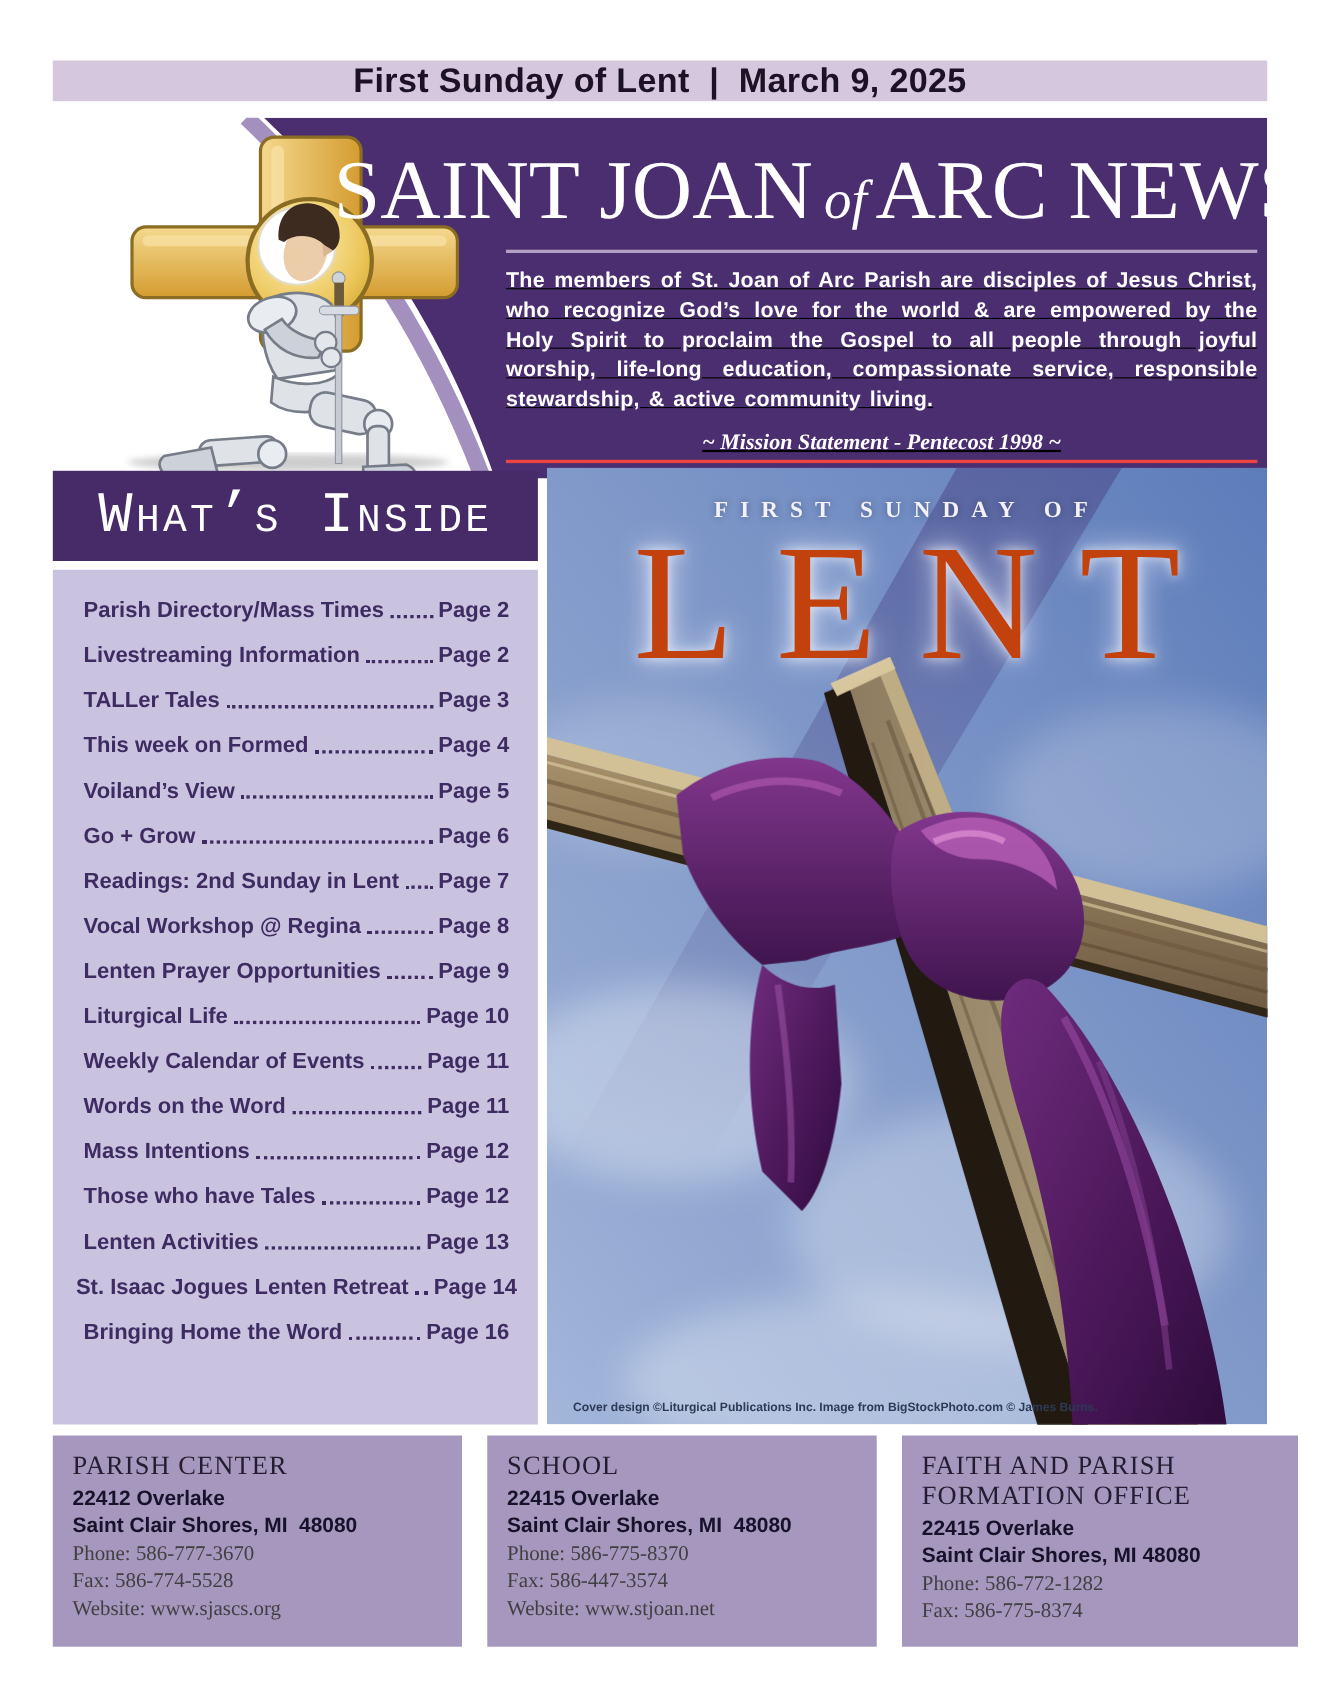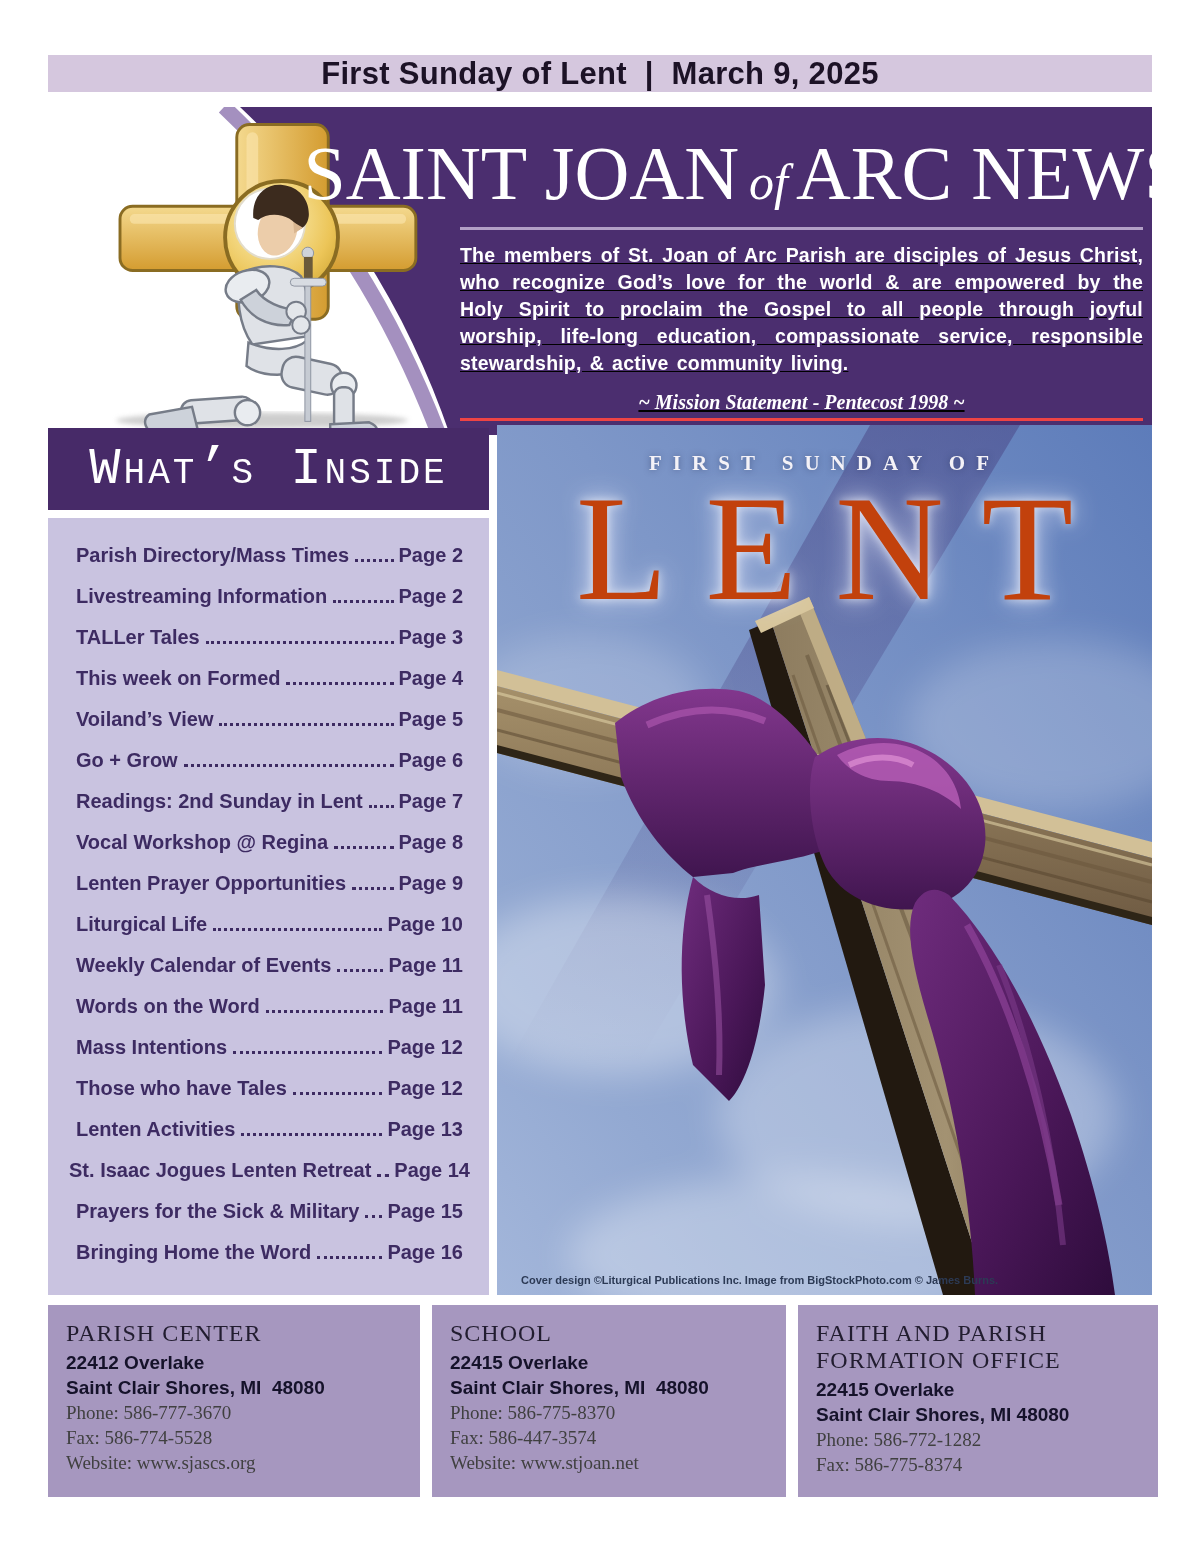--- a/index.html
+++ b/index.html
@@ -45,21 +45,21 @@
           font-family:"Liberation Serif",serif;font-size:21px;font-weight:bold;letter-spacing:11px;
           text-shadow:0 0 6px rgba(40,50,90,.5);}
   .cover-title{position:absolute;left:0;top:48px;width:100%;text-align:center;color:#c2410c;
           font-family:"Liberation Serif",serif;font-size:150px;line-height:150px;letter-spacing:38px;
           text-indent:38px;font-weight:400;
           text-shadow:0 0 26px rgba(235,238,255,.95),0 0 10px rgba(255,255,255,.75);}
   .caption{position:absolute;left:24px;top:849px;color:#2c3a55;font-size:11px;font-weight:bold;}
 
   
   .footer{position:absolute;left:48px;top:1305px;width:1104px;display:grid;
-          grid-template-columns:372px 354px 360px;column-gap:12px;}
+          grid-template-columns:372px 354px 360px;column-gap:23px;}
   .office{background:#a697bf;height:192px;box-sizing:border-box;padding:15px 18px;color:#221d30;}
   .office .oname{font-family:"Liberation Serif",serif;font-size:24px;letter-spacing:1px;line-height:27px;
                  color:#221d30;margin-bottom:3px;}
   .office .addr{font-size:19px;font-weight:bold;line-height:25px;color:#15122a;white-space:pre-wrap;}
   .office .cline{font-size:19px;line-height:25px;color:#404040;font-family:Liberation Serif, serif;}
 </style>
 </head>
 <body>
 
 <div class="page">
@@ -219,25 +219,20 @@
         <span class="toc-label">Lenten Activities</span>
         <span class="toc-leader"></span>
         <span class="toc-page">Page 13</span>
       </div>
     <div class="toc-row">
         <span class="toc-label">St. Isaac Jogues Lenten Retreat </span>
         <span class="toc-leader"></span>
         <span class="toc-page">Page 14</span>
       </div>
     <div class="toc-row">
-        <span class="toc-label">Prayers for the Sick &amp; Military</span>
-        <span class="toc-leader"></span>
-        <span class="toc-page">Page 15</span>
-      </div>
-    <div class="toc-row">
         <span class="toc-label">Bringing Home the Word</span>
         <span class="toc-leader"></span>
         <span class="toc-page">Page 16</span>
       </div>
   </div>
 
   <div class="cover">
     <svg width="655" height="870" viewBox="0 0 655 870">
       <defs>
         <linearGradient id="sky" x1="1" y1="0" x2="0" y2="1">

